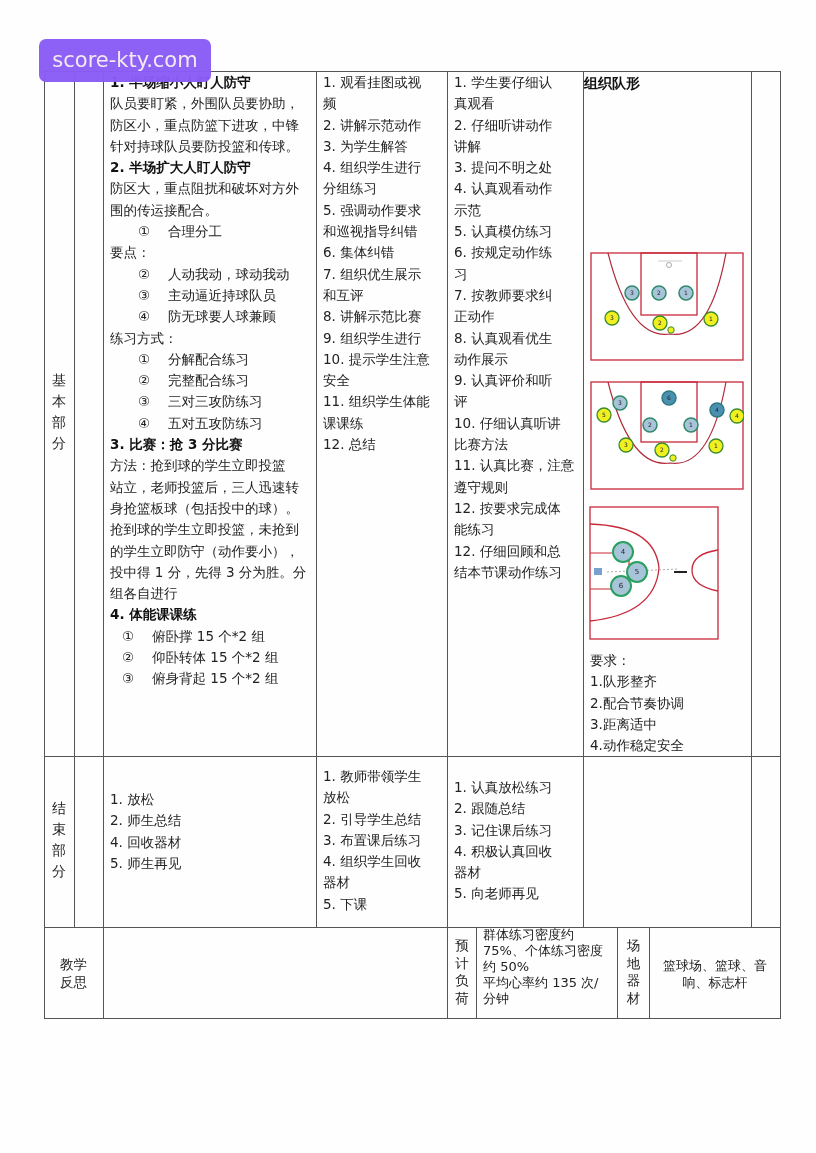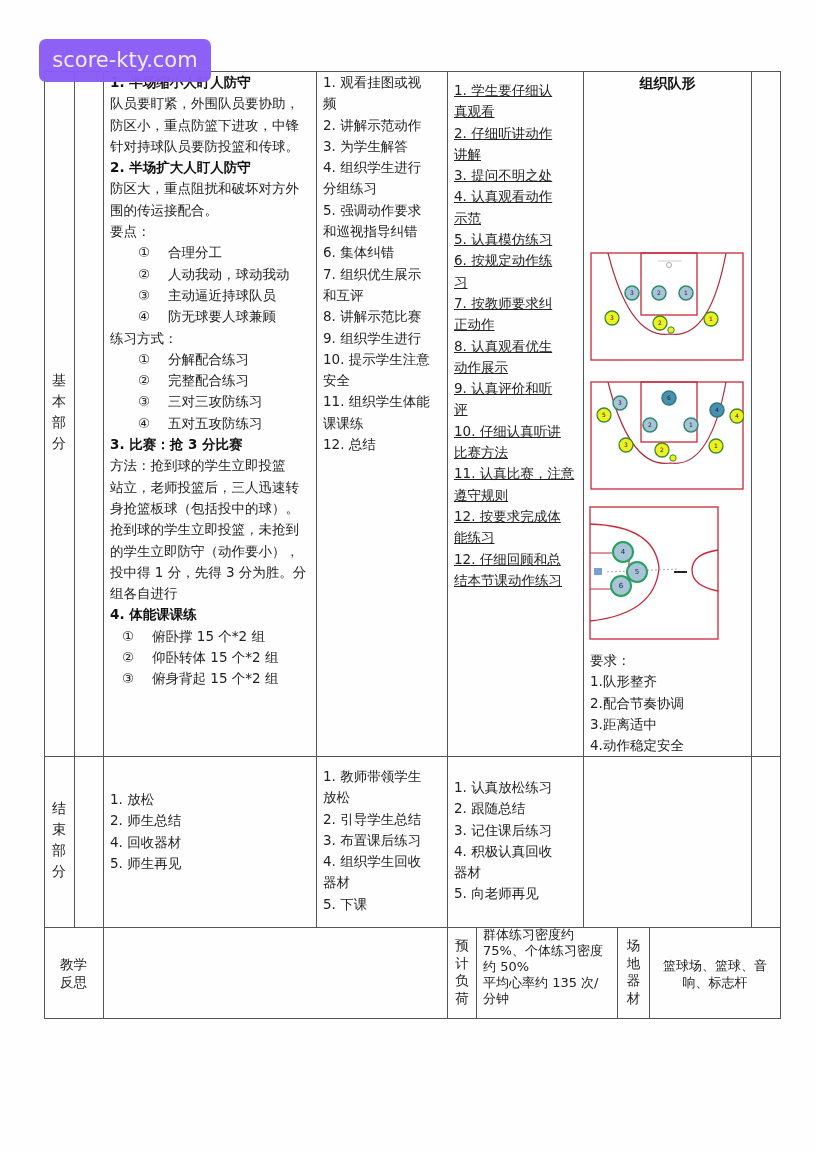--- a/index.html
+++ b/index.html
@@ -47,22 +47,22 @@
 </div>
 
 <div class="abs txt" style="left:110px; top:72px; width:205px;">
   <div class="line bold">1.  半场缩小人盯人防守</div>
   <div class="line">队员要盯紧，外围队员要协助，</div>
   <div class="line">防区小，重点防篮下进攻，中锋</div>
   <div class="line">针对持球队员要防投篮和传球。</div>
   <div class="line bold">2.  半场扩大人盯人防守</div>
   <div class="line">防区大，重点阻扰和破坏对方外</div>
   <div class="line">围的传运接配合。</div>
+  <div class="line" style="padding-left:28px;"><span class="circ">①</span><span>合理分工</span></div>
   <div class="line">要点：</div>
-  <div class="line" style="padding-left:28px;"><span class="circ">①</span><span>合理分工</span></div>
   <div class="line" style="padding-left:28px;"><span class="circ">②</span><span>人动我动，球动我动</span></div>
   <div class="line" style="padding-left:28px;"><span class="circ">③</span><span>主动逼近持球队员</span></div>
   <div class="line" style="padding-left:28px;"><span class="circ">④</span><span>防无球要人球兼顾</span></div>
   <div class="line">练习方式：</div>
   <div class="line" style="padding-left:28px;"><span class="circ">①</span><span>分解配合练习</span></div>
   <div class="line" style="padding-left:28px;"><span class="circ">②</span><span>完整配合练习</span></div>
   <div class="line" style="padding-left:28px;"><span class="circ">③</span><span>三对三攻防练习</span></div>
   <div class="line" style="padding-left:28px;"><span class="circ">④</span><span>五对五攻防练习</span></div>
   <div class="line bold">3.  比赛：抢 3 分比赛</div>
   <div class="line">方法：抢到球的学生立即投篮</div>
@@ -92,21 +92,21 @@
   <div class="line">和互评</div>
   <div class="line">8.  讲解示范比赛</div>
   <div class="line">9.  组织学生进行</div>
   <div class="line">10. 提示学生注意</div>
   <div class="line">安全</div>
   <div class="line">11. 组织学生体能</div>
   <div class="line">课课练</div>
   <div class="line">12. 总结</div>
 </div>
 
-<div class="abs txt" style="left:454px; top:80px; width:128px;text-decoration:underline;">
+<div class="abs txt" style="left:454px; top:72px; width:128px;">
   <div class="line">1.  学生要仔细认</div>
   <div class="line">真观看</div>
   <div class="line">2.  仔细听讲动作</div>
   <div class="line">讲解</div>
   <div class="line">3.  提问不明之处</div>
   <div class="line">4.  认真观看动作</div>
   <div class="line">示范</div>
   <div class="line">5.  认真模仿练习</div>
   <div class="line">6.  按规定动作练</div>
   <div class="line">习</div>
@@ -119,21 +119,21 @@
   <div class="line">10. 仔细认真听讲</div>
   <div class="line">比赛方法</div>
   <div class="line">11. 认真比赛，注意</div>
   <div class="line">遵守规则</div>
   <div class="line">12. 按要求完成体</div>
   <div class="line">能练习</div>
   <div class="line">12. 仔细回顾和总</div>
   <div class="line">结本节课动作练习</div>
 </div>
 
-<div class="abs bold" style="left:584px; top:73px; width:167px; text-align:center; font-size:14px; line-height:20px;">组织队形</div>
+<div class="abs bold" style="left:584px; top:73px; width:167px; font-size:14px; line-height:20px;">组织队形</div>
 
 <svg class="court" style="left:590px; top:252px;" width="154" height="110" viewBox="0 0 154 110">
   <rect x="1" y="1" width="152" height="107" fill="#fff" stroke="#c8283a" stroke-width="1.3"></rect>
   <rect x="51" y="1" width="56" height="62" fill="none" stroke="#c8283a" stroke-width="1.3"></rect>
   <path d="M18 1 Q40 88 80 82 Q120 88 136 1" fill="none" stroke="#b02a3a" stroke-width="1.2"></path>
   <line x1="68" y1="9" x2="92" y2="9" stroke="#ccc" stroke-width="1"></line>
   <circle cx="79" cy="13" r="2.5" fill="none" stroke="#aaa"></circle>
   <g stroke="#2e8a6a" stroke-width="1.5" fill="#a8c4d8">
     <circle cx="42" cy="41" r="7"></circle>
       <circle cx="69" cy="41" r="7"></circle>

